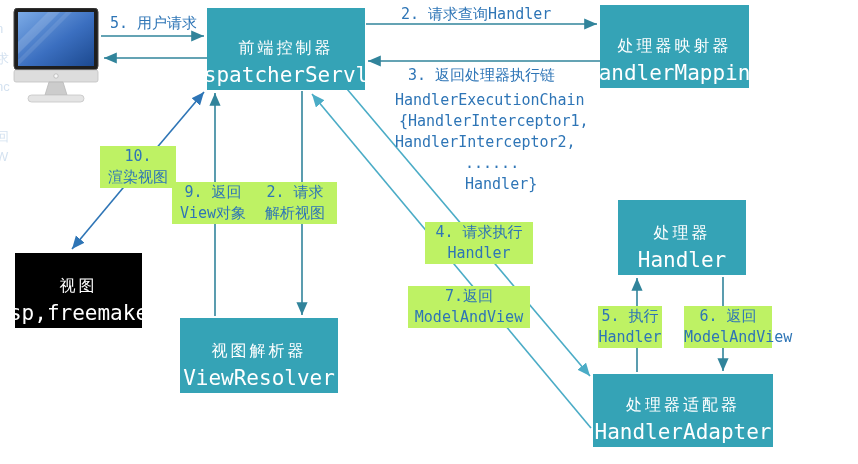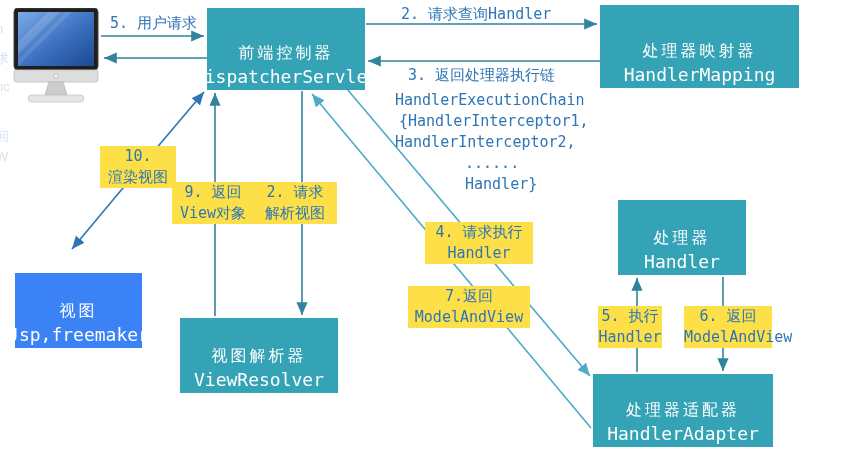--- a/index.html
+++ b/index.html
@@ -8,28 +8,28 @@
     background:#ffffff;font-family:"Liberation Sans",sans-serif;
   }
   #stage{position:absolute;left:0;top:0;width:858px;height:464px;}
   svg.lines{position:absolute;left:0;top:0;z-index:1;}
   .box{
     position:absolute;z-index:3;background:#35a3b6;color:#ffffff;
     display:flex;flex-direction:column;align-items:center;justify-content:flex-end;
     text-align:center;line-height:1.45;
   }
   .box .cn{font-size:16px;letter-spacing:3px;font-family:"Liberation Sans",sans-serif;}
-  .box .en{font-size:18px;letter-spacing:0;font-family:"DejaVu Sans Mono","Liberation Sans",sans-serif;}
-  .box.blue{background:#3b82f6;margin-top:20px;}
+  .box .en{font-size:21px;letter-spacing:0;font-family:"DejaVu Sans Mono","Liberation Sans",sans-serif;}
+  .box.blue{background:#000000;}
   .lbl{
     position:absolute;z-index:2;color:#2e75b6;font-size:15px;line-height:21px;
     font-family:"DejaVu Sans Mono","Liberation Sans",sans-serif;white-space:nowrap;
   }
   .lbl.center{text-align:center;}
-  .lbl.maskbg{background:#fde047;}
+  .lbl.maskbg{background:#bef264;}
   .chain div{height:21px;}
   .chain .indent{padding-left:70px;}
   .ghost{
     position:absolute;left:-4px;z-index:0;color:#9fbede;opacity:.45;
     font-size:13px;line-height:13px;
   }
   .computer{position:absolute;left:12px;top:8px;z-index:3;}
 </style>
 </head>
 <body>
@@ -100,21 +100,21 @@
     <circle cx="44" cy="68" r="2.2" fill="#f7f7f7" stroke="#b5b5b5" stroke-width="0.8"></circle>
     <path d="M37,74 L51,74 L55,87 L33,87 z" fill="#cccccc" stroke="#b8b8b8" stroke-width="0.8"></path>
     <rect x="16" y="87" width="56" height="7" rx="3.5" fill="#e4e4e4" stroke="#c4c4c4" stroke-width="0.8"></rect>
   </svg>
 
   <div class="box" style="left:207px;top:8px;width:158px;height:82px">
     <span class="cn">前端控制器</span>
     <span class="en">DispatcherServlet</span>
   </div>
 
-  <div class="box" style="left:600px;top:5px;width:199px;height:83px">
+  <div class="box" style="left:600px;top:5px;width:149px;height:83px">
     <span class="cn">处理器映射器</span>
     <span class="en">HandlerMapping</span>
   </div>
 
   <div class="box" style="left:618px;top:200px;width:128px;height:75px">
     <span class="cn">处理器</span>
     <span class="en">Handler</span>
   </div>
 
   <div class="box" style="left:180px;top:318px;width:158px;height:75px">

